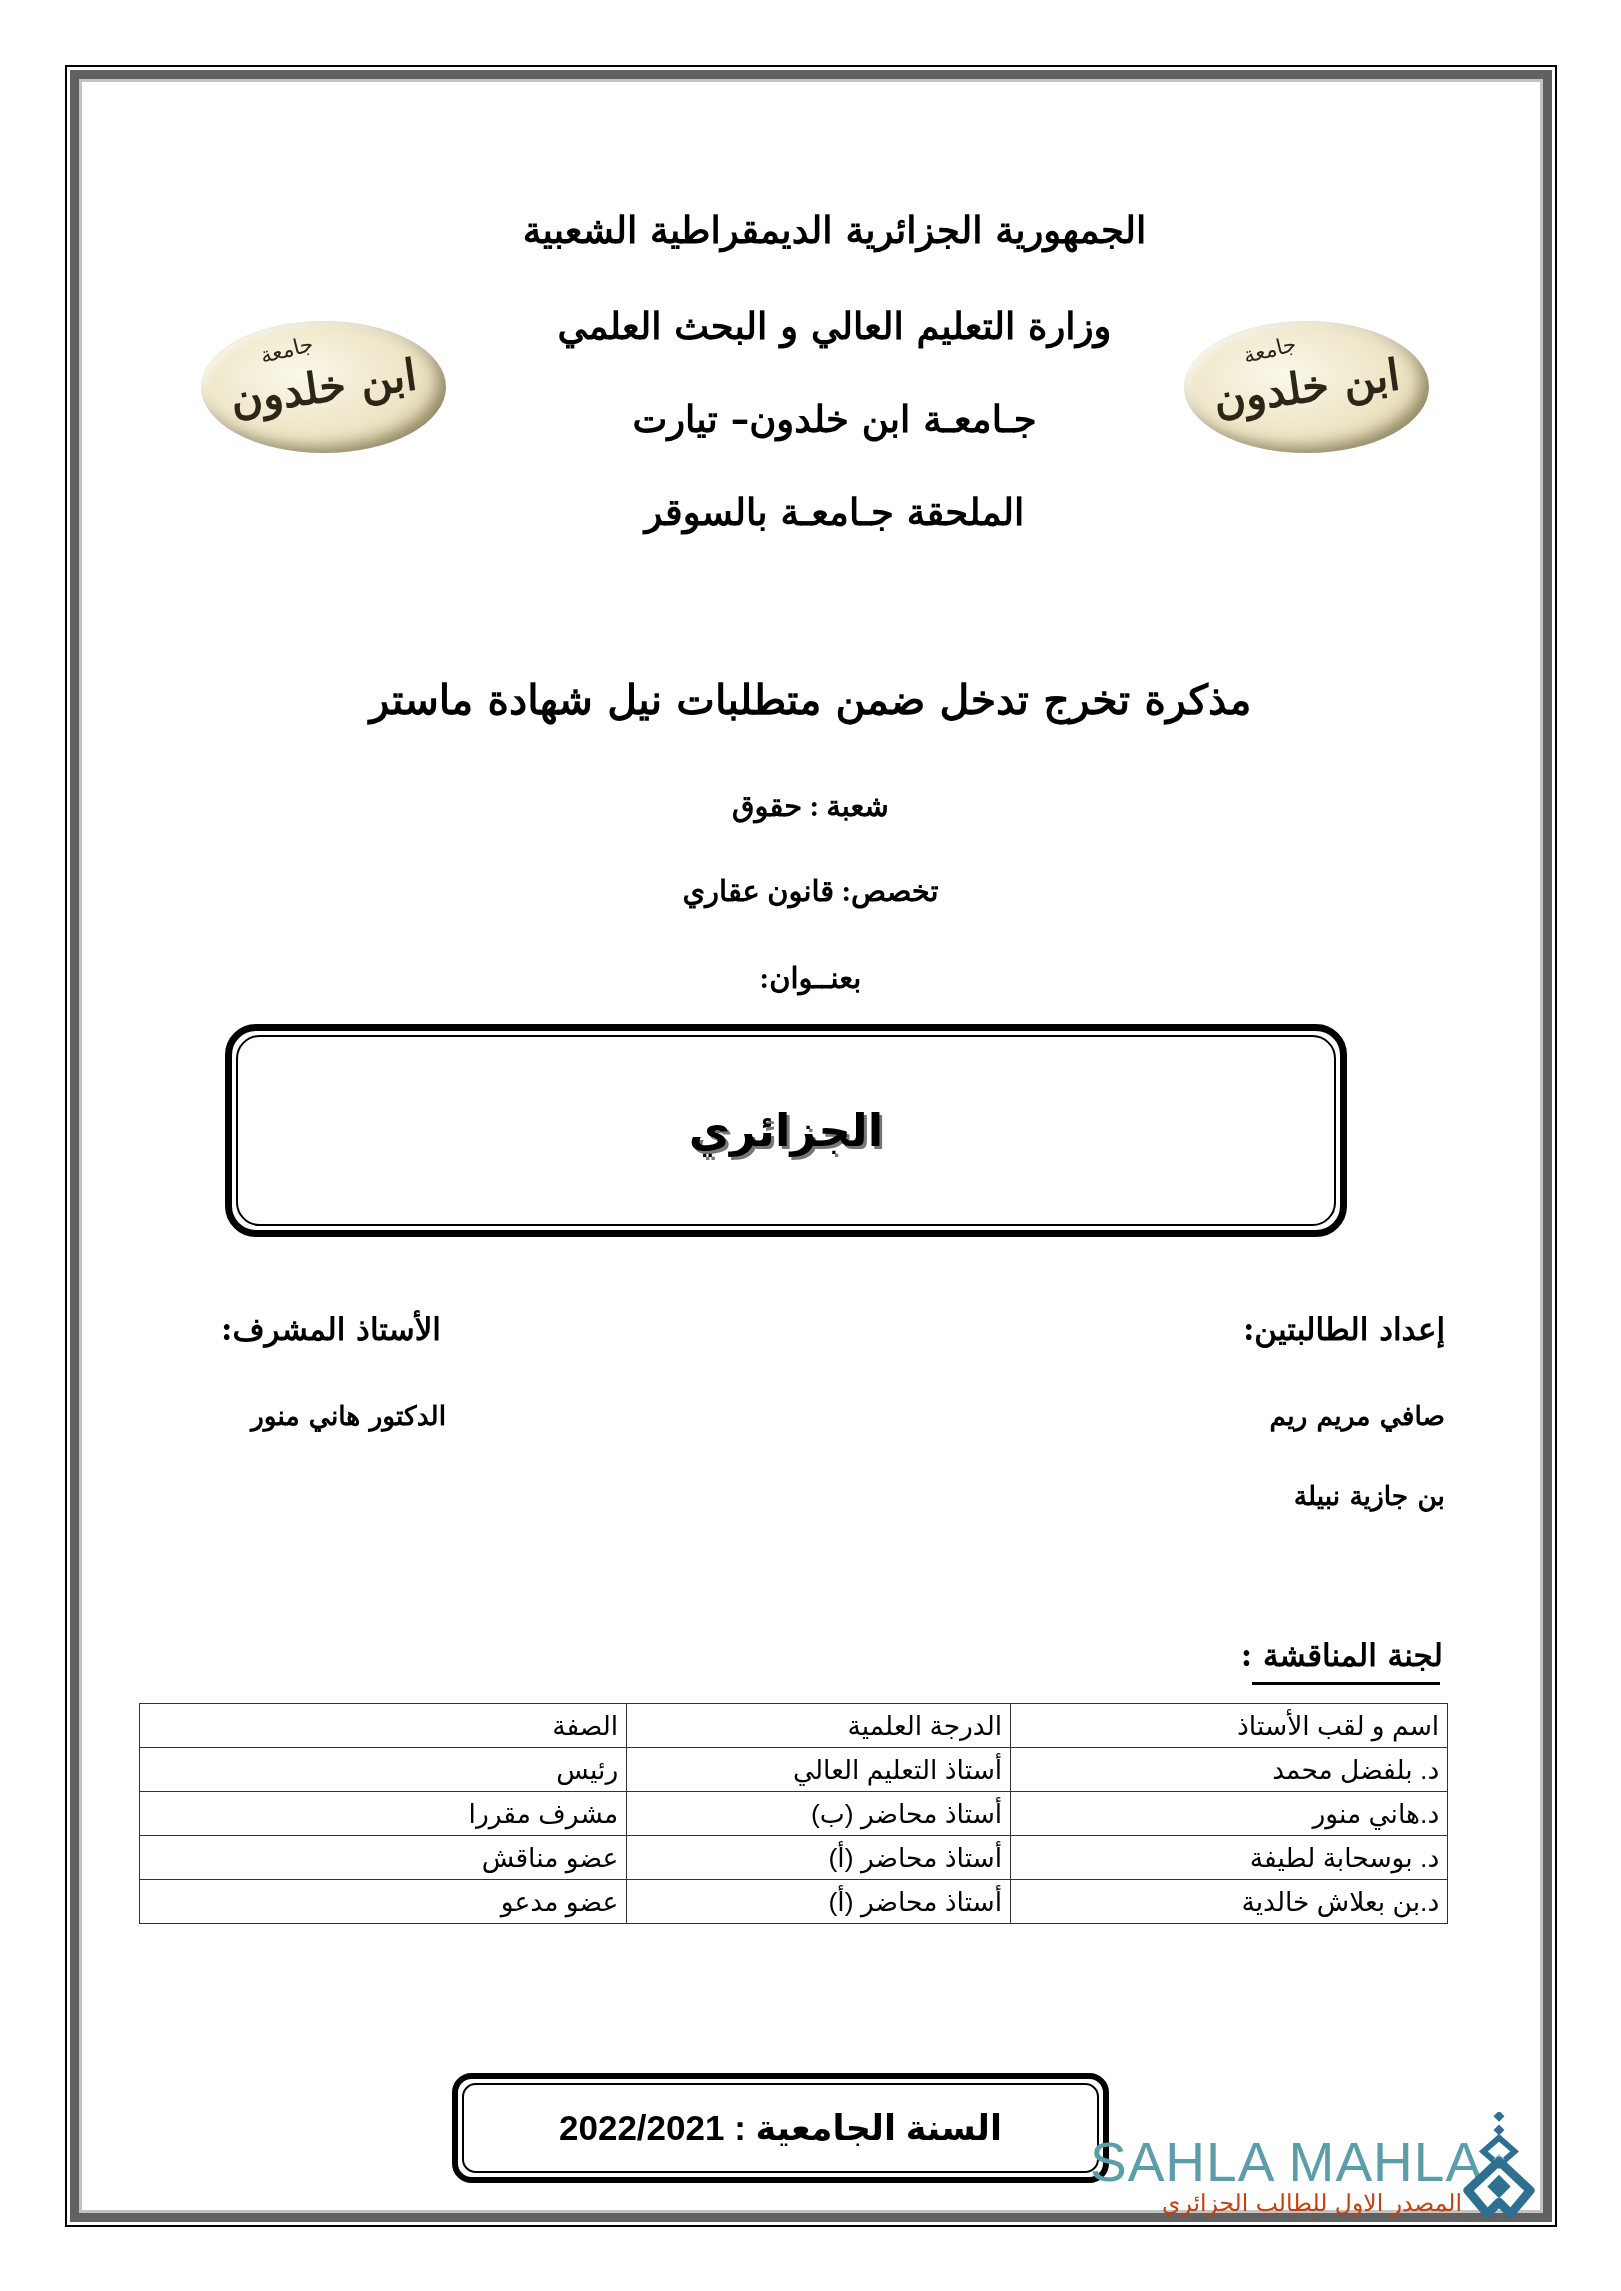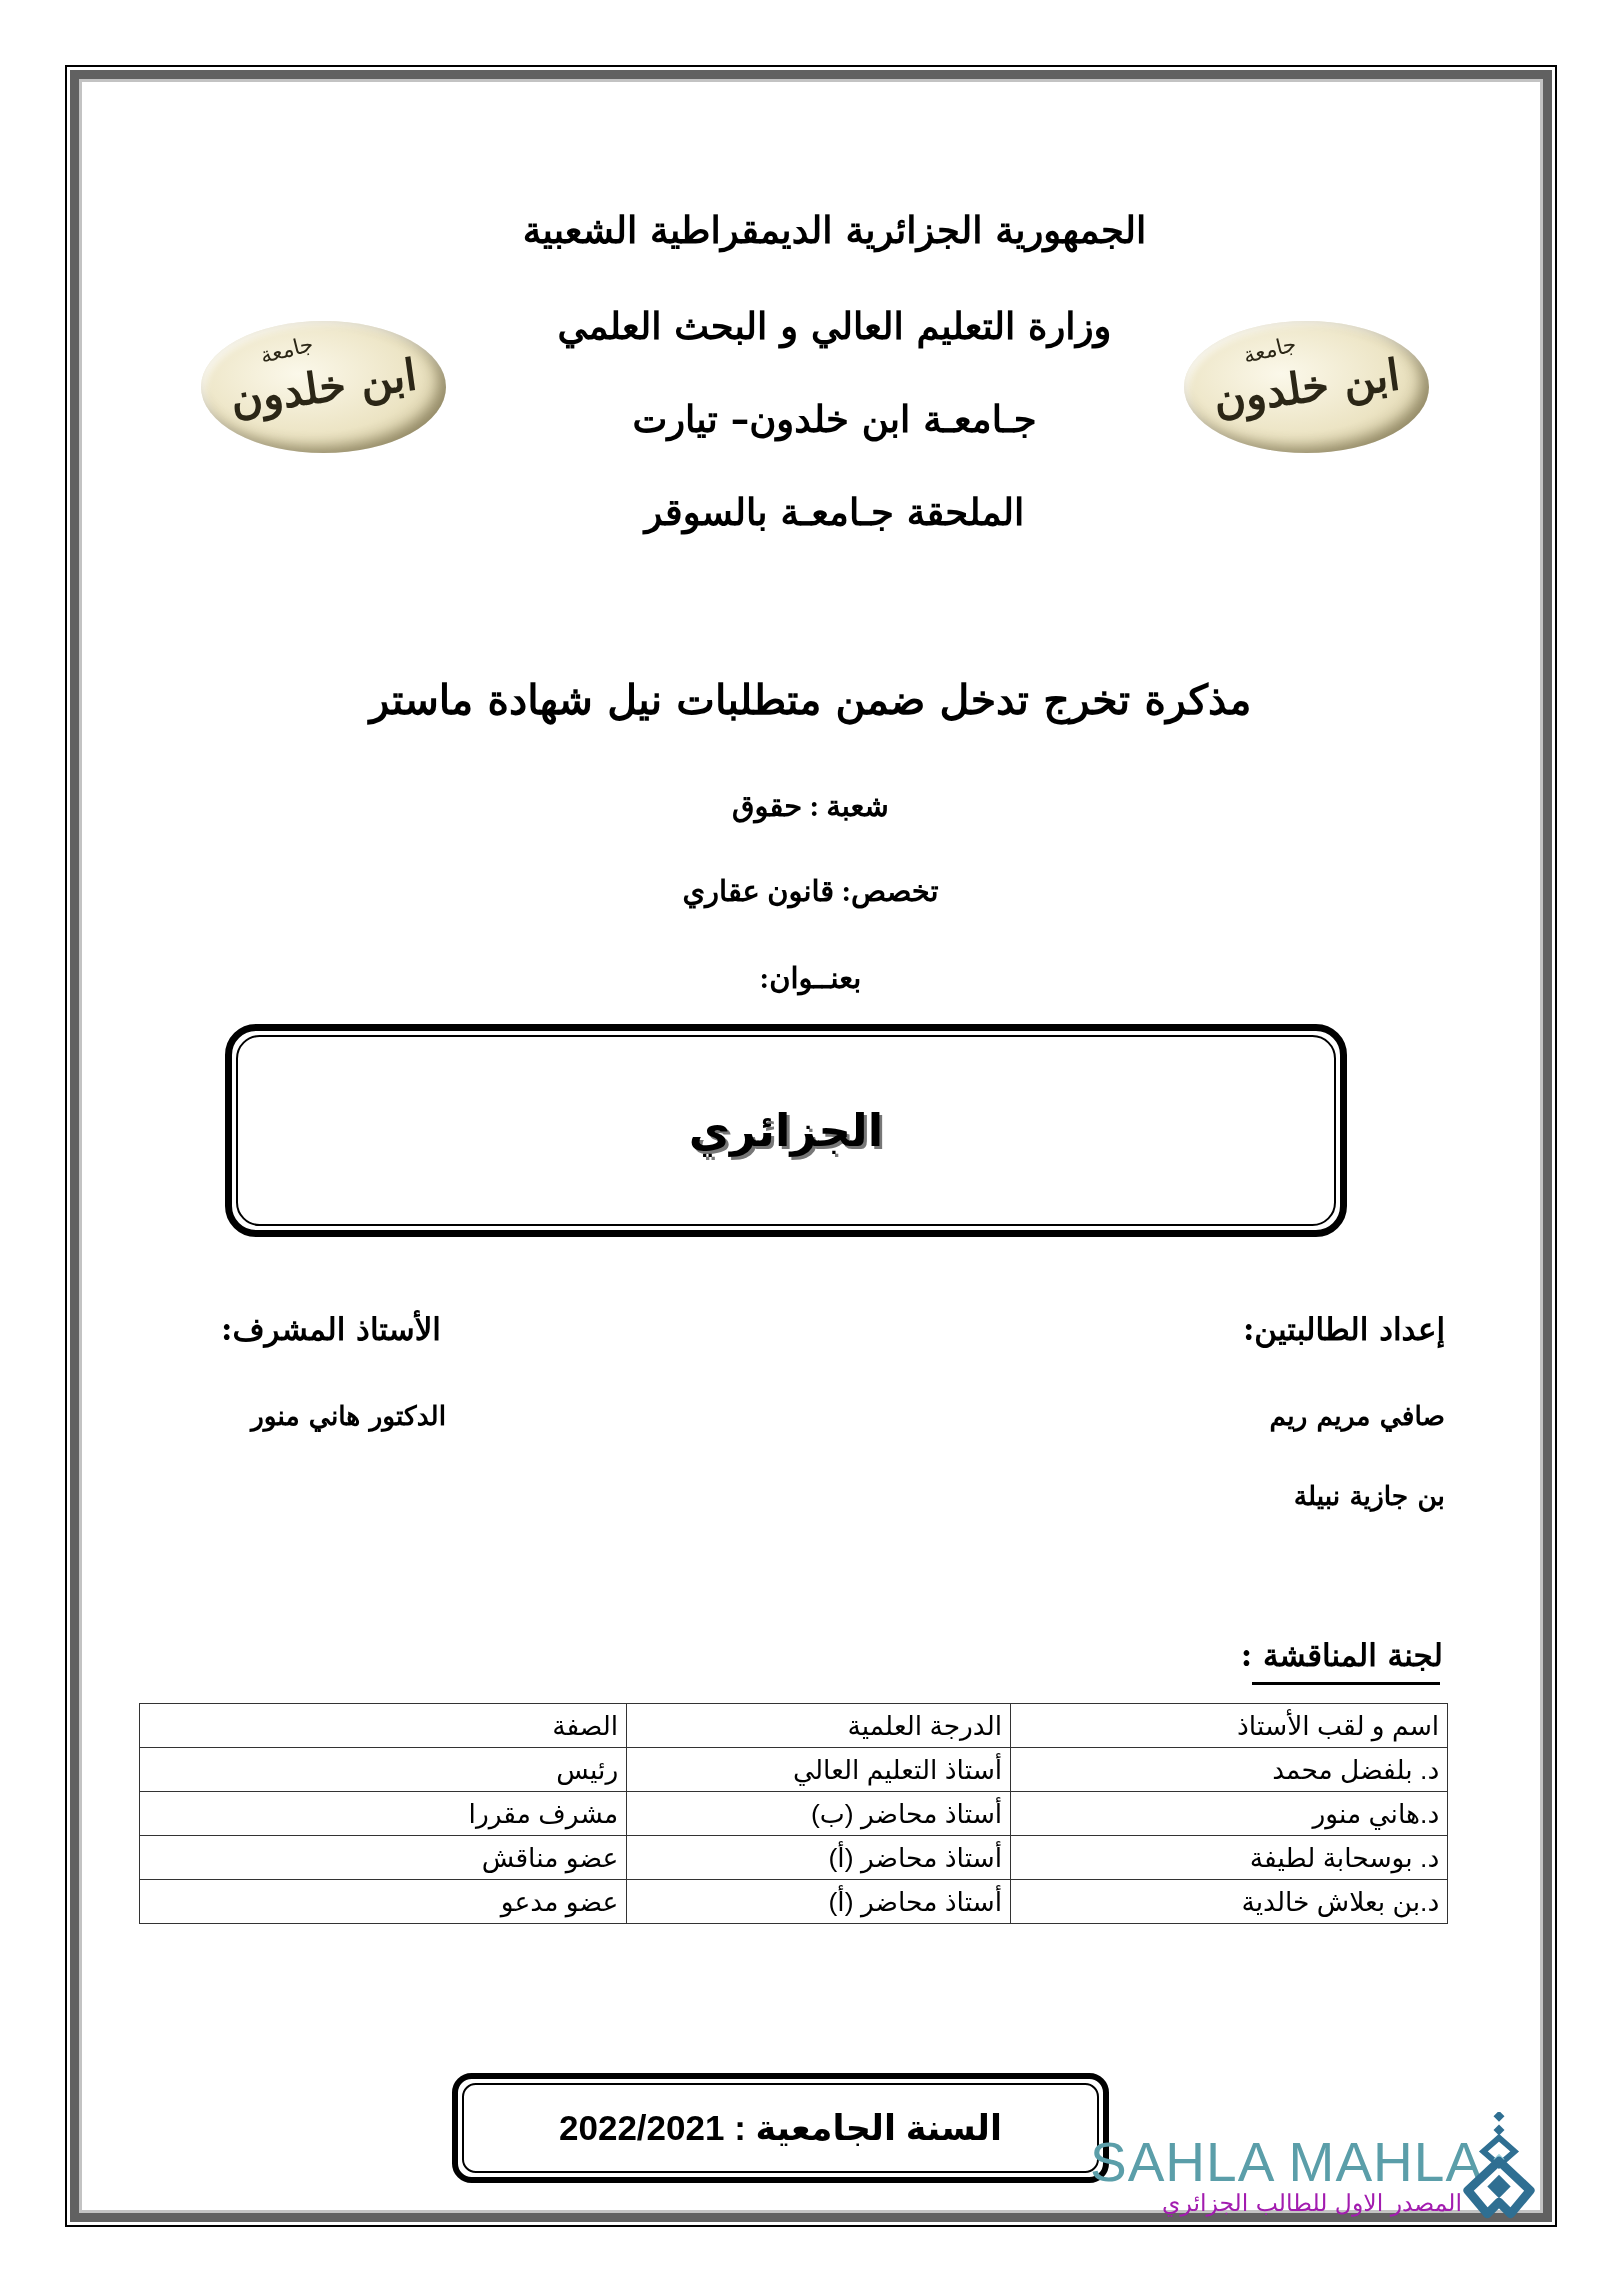--- a/index.html
+++ b/index.html
@@ -60,21 +60,21 @@
               box-sizing: border-box; border: 6.9px solid #000; border-radius: 19.6px; }
   .year-box-inner { position: absolute; left: 3.9px; top: 3.9px; right: 3.9px; bottom: 3.9px;
                     border: 2px solid #000; border-radius: 13.7px; box-sizing: border-box;
                     display: flex; align-items: center; justify-content: center; }
   .year-text { font-family: "Liberation Sans", "DejaVu Sans", sans-serif; font-weight: bold; font-size: 35px; direction: rtl; }
 
   
   .wm-brand { position: absolute; left: 1090px; top: 2135px; font-family: "Liberation Sans", "DejaVu Sans", sans-serif;
               font-size: 55px; letter-spacing: 1px; color: #5b9ea9; line-height: 1; }
   .wm-sub { position: absolute; left: 1090px; top: 2192px; width: 372px; font-family: "DejaVu Serif", serif;
-            font-size: 23.5px; color: #a21caf; direction: rtl; text-align: right; line-height: 1; }
+            font-size: 23.5px; color: #c2410c; direction: rtl; text-align: right; line-height: 1; }
   .wm-emblem { position: absolute; left: 1460px; top: 2112px; width: 78px; height: 108px; }
 </style>
 </head>
 <body>
 
 <div class="frame-outer">
   <div class="frame-band">
     <div class="frame-inner"></div>
   </div>
 </div>

